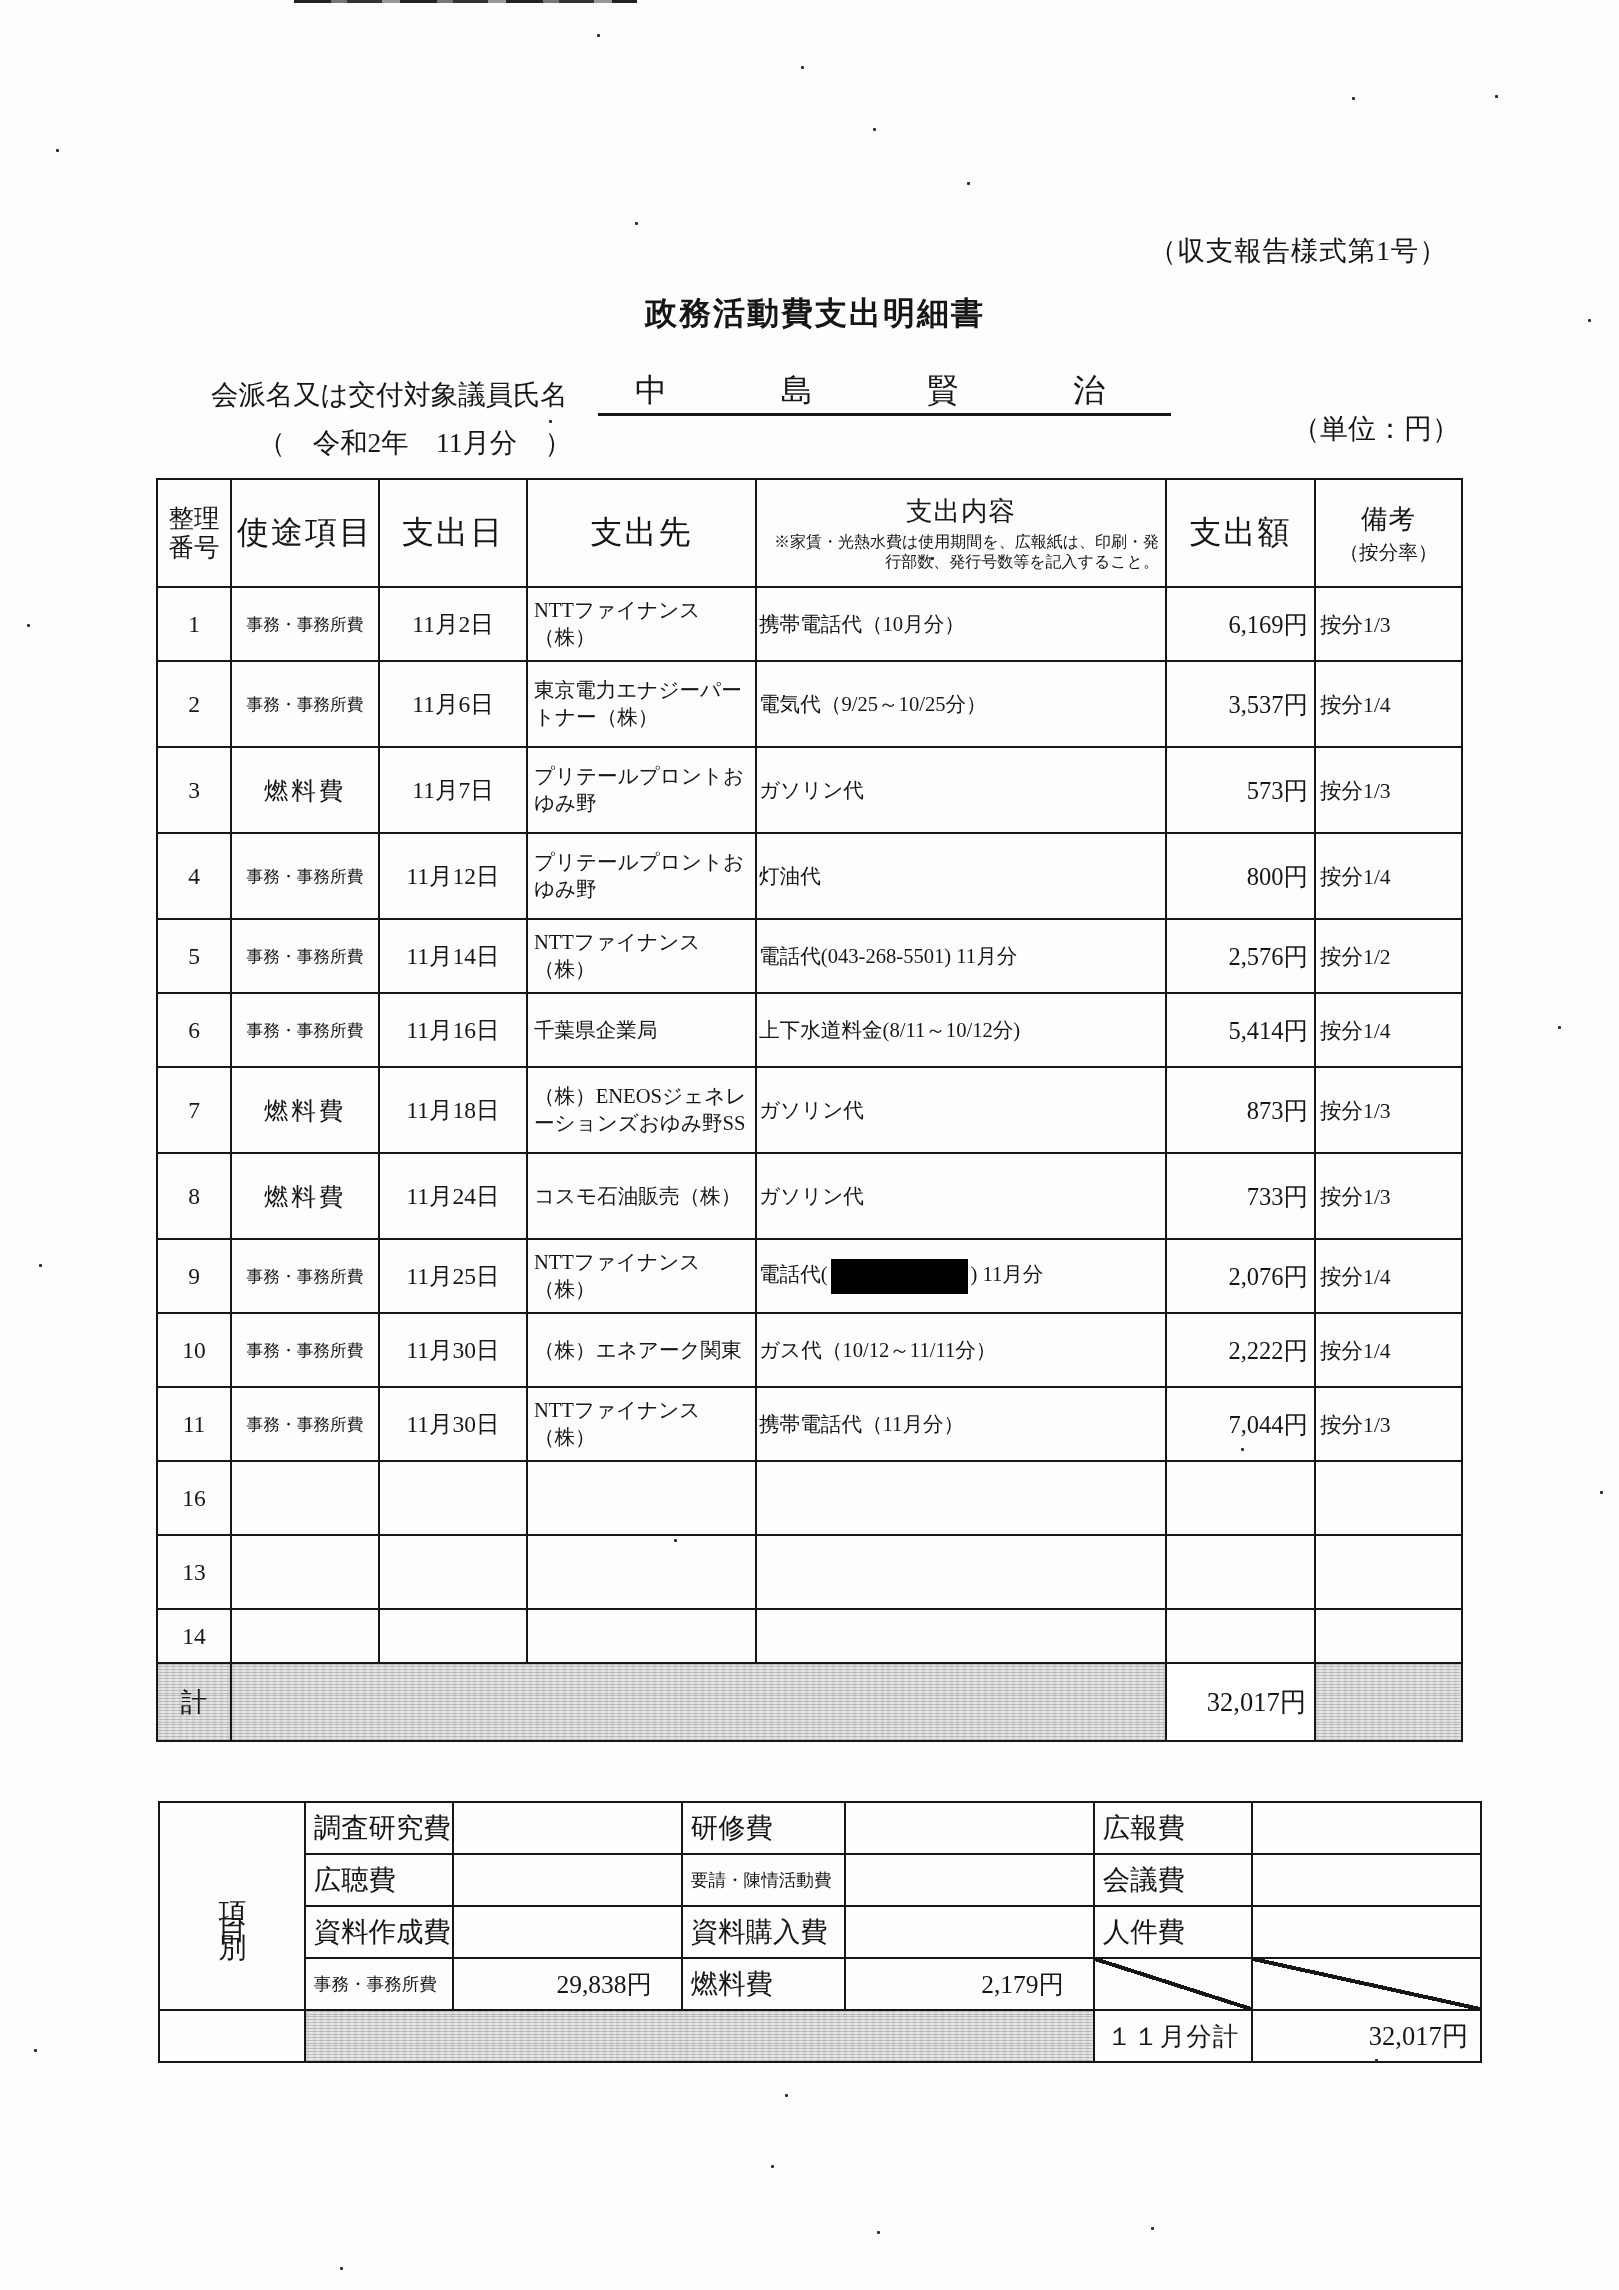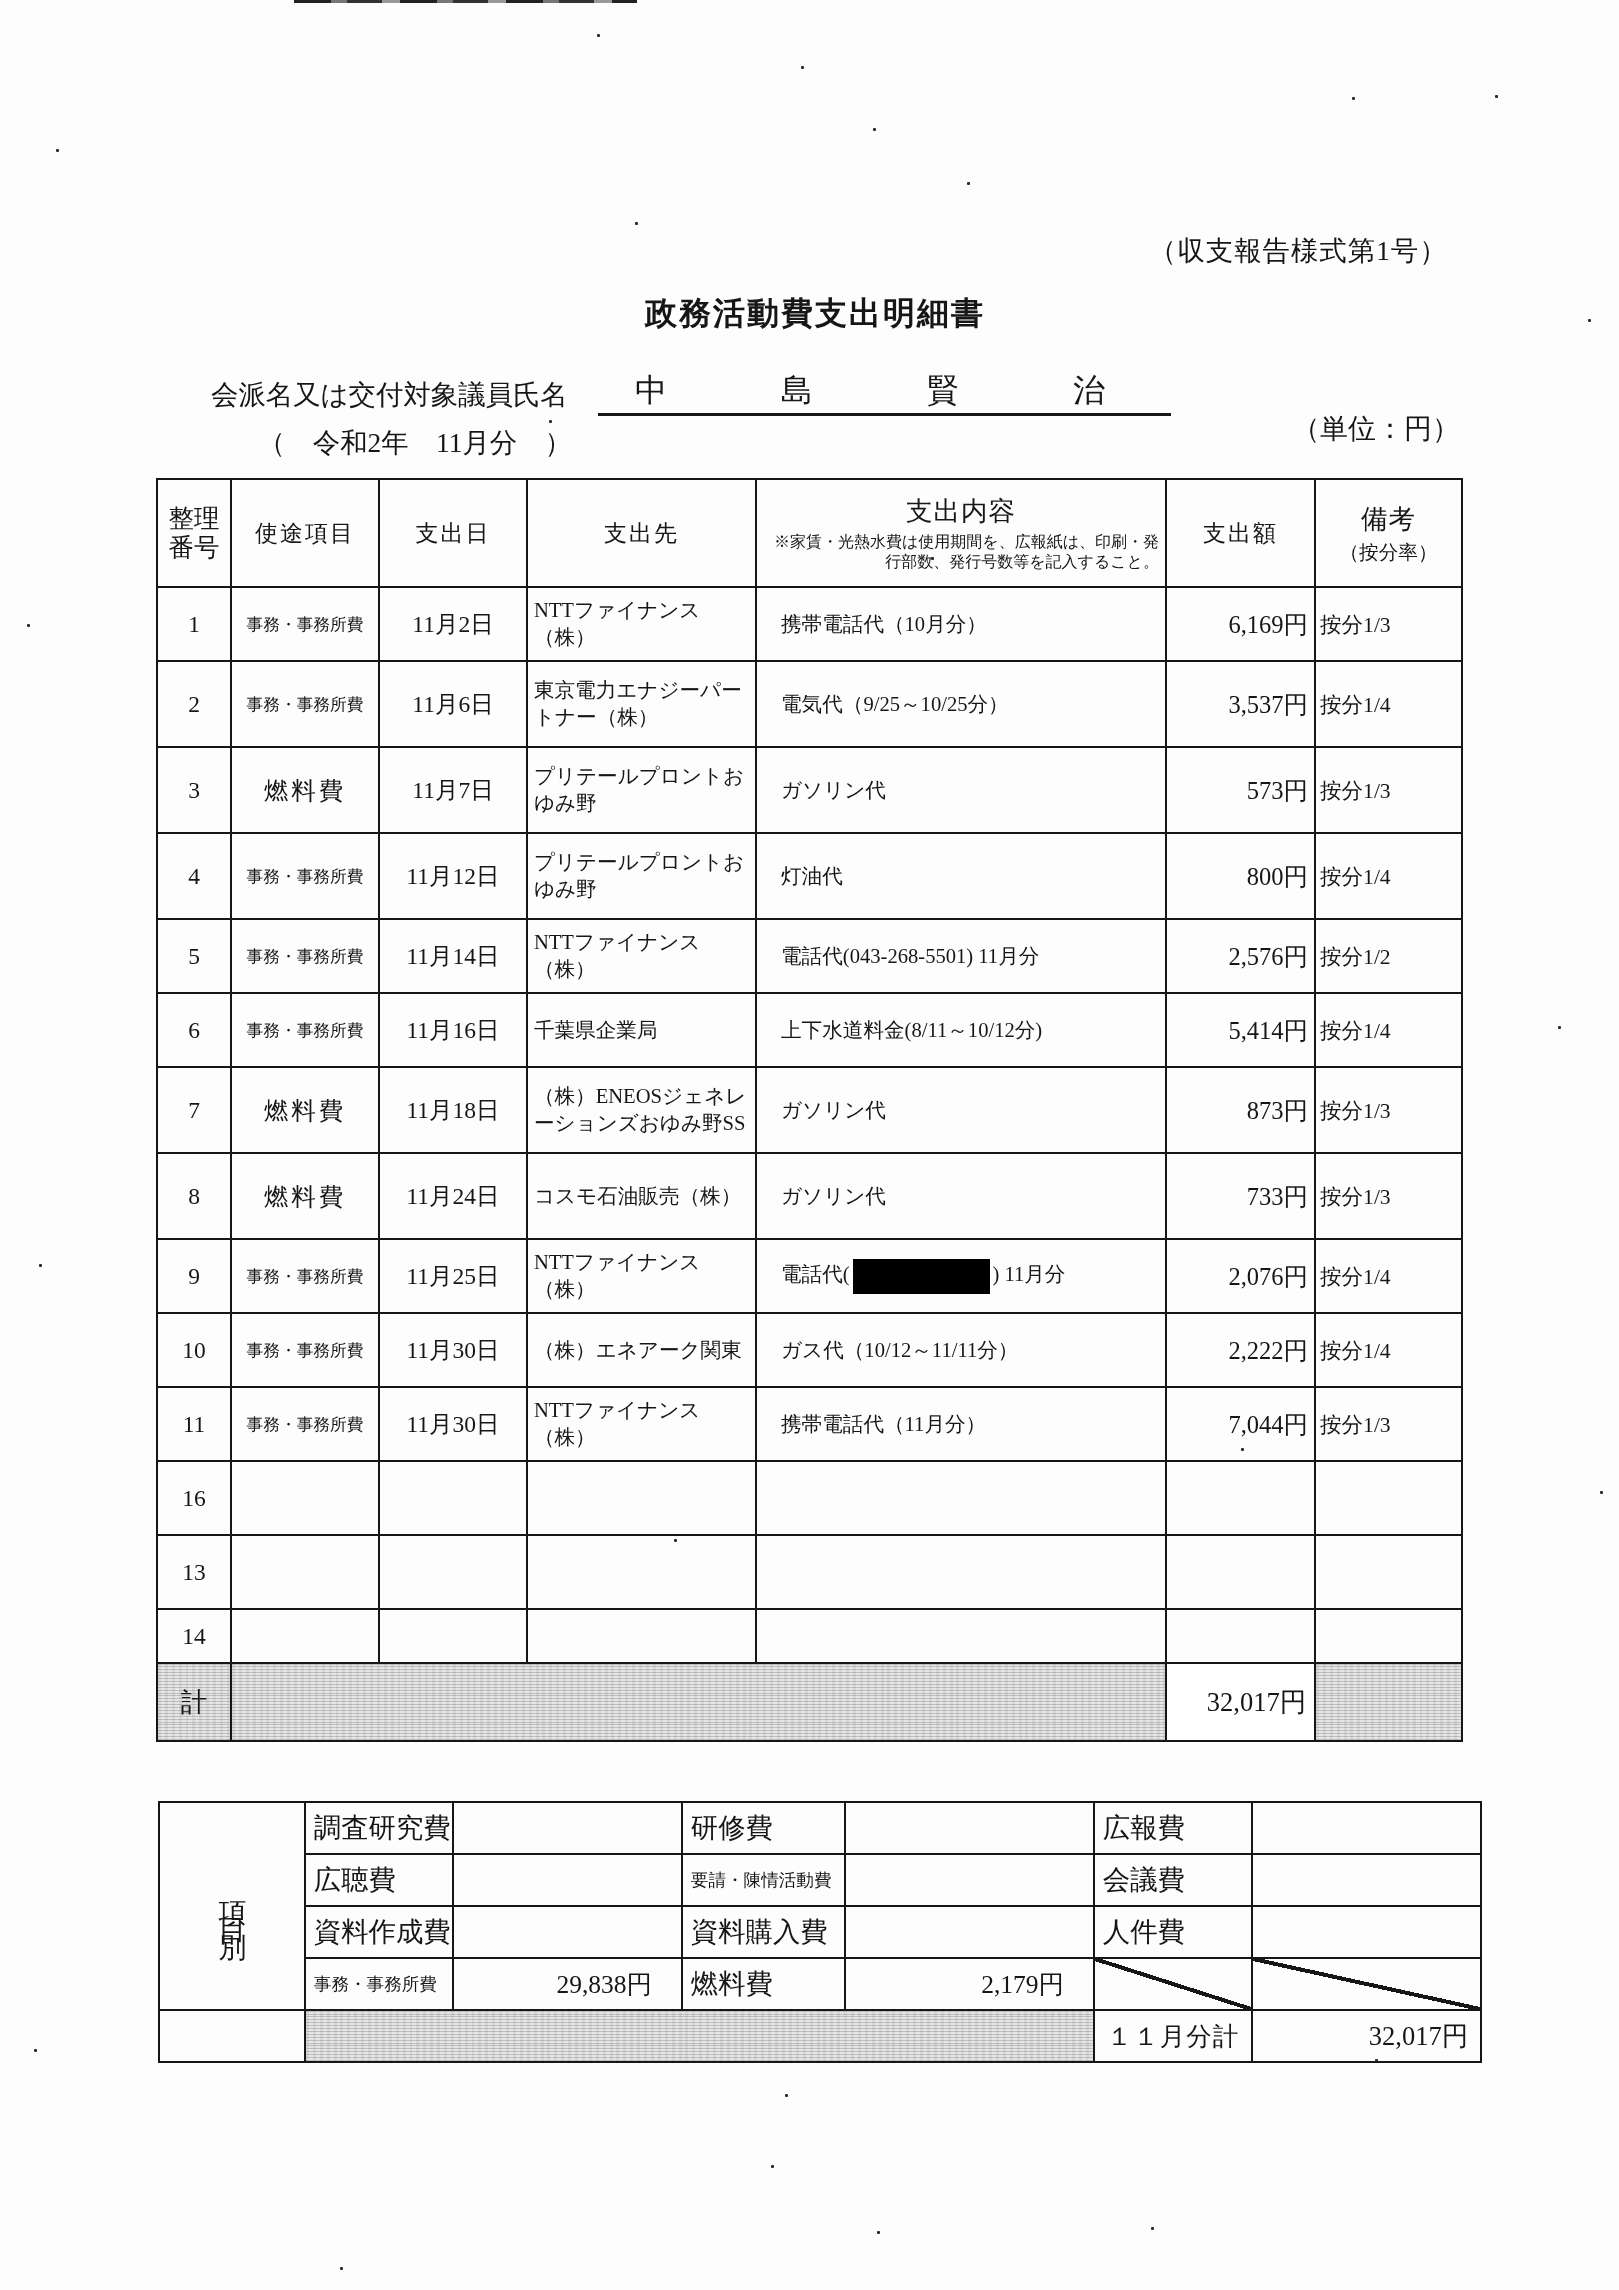--- a/index.html
+++ b/index.html
@@ -24,31 +24,31 @@
   .name-underline{ position:absolute; left:598px; top:413px; width:573px; height:2.9px; background:var(--ink); }
   .period{ position:absolute; left:258px; top:425px; font-size:27.4px; }
   .unit-note{ position:absolute; left:1292px; top:410px; font-size:28px; }
 
   
   table{ border-collapse:collapse; table-layout:fixed; }
   .main-table{ position:absolute; left:156px; top:478px; width:1305px; border:2.9px solid var(--ink); }
   .main-table th,.main-table td{ border:2px solid var(--ink); padding:0 3.9px; overflow:hidden; vertical-align:middle; font-weight:normal; }
   .main-table thead tr{ height:108px; }
   th.h-no{ font-size:25.5px; word-break:break-all; line-height:1.15; padding:0 9.8px;margin-left:7px; }
-  th.h-plain{ font-size:23px; letter-spacing:2px;border-radius:25px; }
+  th.h-plain{ font-size:32px; letter-spacing:2px;border-radius:25px; }
   .h-title{ font-size:26.5px; text-align:center; letter-spacing:1px; }
   .h-note{ font-size:16px; text-align:right; line-height:1.3; margin-top:2.9px; padding:0 2px; }
   .h-sub{ font-size:19.6px; margin-top:2px; }
   td.c-num{ text-align:center; font-size:23.5px; }
   td.c-cat{ text-align:center; }
   .cat-sm{ font-size:16.7px; }
   .cat-lg{ font-size:24.5px; letter-spacing:2.9px; }
   td.c-date{ text-align:center; font-size:23.5px; }
   td.c-payee{ text-align:left; font-size:20.6px; line-height:1.3; padding:0 5.9px; }
-  td.c-detail{ text-align:left; font-size:20.6px; padding:0 24px; }
+  td.c-detail{ text-align:left; font-size:20.6px; padding:0 2px; }
   td.c-amount{ text-align:right; font-size:24.5px; padding-right:5.9px; }
   td.c-note{ text-align:left; font-size:21.6px; padding-left:3.9px; }
   .redaction{ display:inline-block; width:137px; height:35px; background:#000; vertical-align:middle; margin:0 2.9px; }
   .noise{
     background-color:var(--shade);
     background-image:
       repeating-linear-gradient(0deg, rgba(0,0,0,.17) 0 1px, rgba(0,0,0,0) 1px 2.9px),
       repeating-linear-gradient(90deg, rgba(0,0,0,.06) 0 2.9px, rgba(0,0,0,0) 2.9px 6.9px);
   }
   tr.total-row{ height:78px; }

